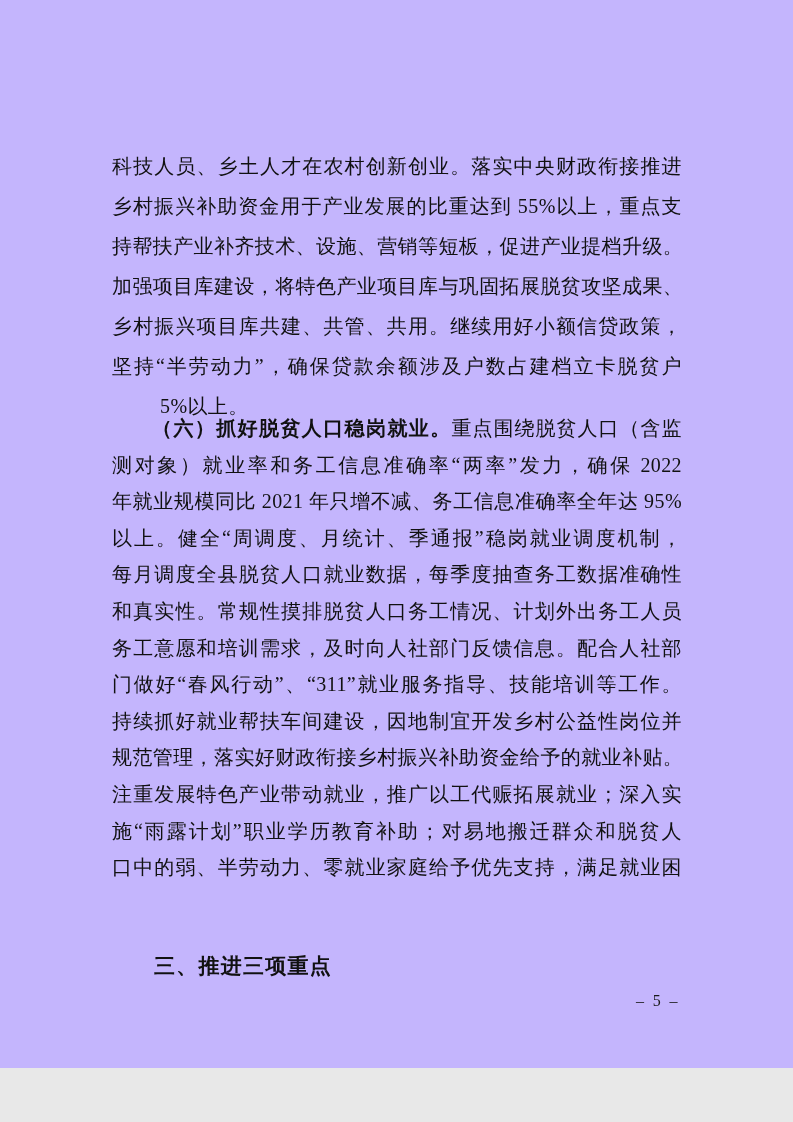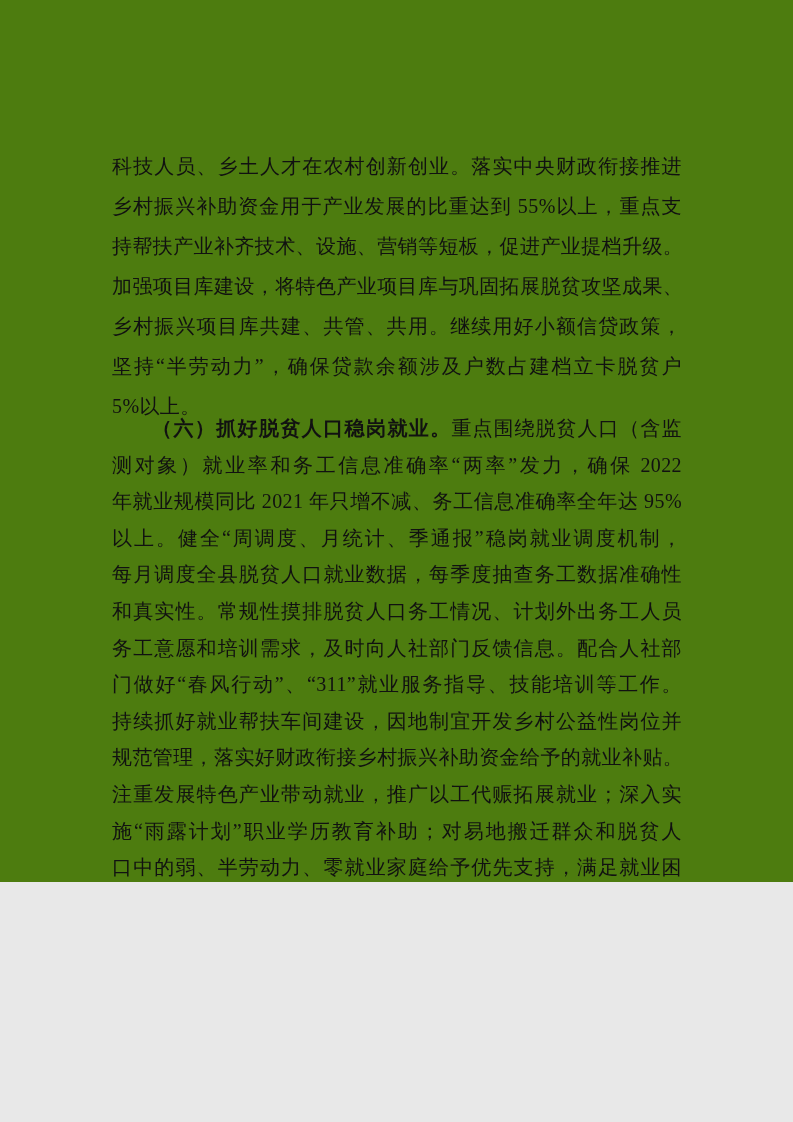--- a/index.html
+++ b/index.html
@@ -1,22 +1,22 @@
 <!DOCTYPE html>
 <html><head>
 <meta charset="utf-8">
 <style>
   * { margin: 0; padding: 0; box-sizing: border-box; }
   html, body { background: #e8e8e8; }
   .page {
     position: relative;
     width: 793px;
-    height: 882px;
+    height: 1068px;
     margin: 0 auto;
-    background: #4d7c0f;
+    background: #c4b5fd;
     color: #111111;
     font-family: "Liberation Serif", "DejaVu Serif", serif;
     overflow: hidden;
   }
   .textcol {
     position: absolute;
     left: 112px;
     width: 570px;
   }
   .line {
@@ -25,20 +25,21 @@
     text-align-last: justify;
     overflow: hidden;
     white-space: nowrap;
     letter-spacing: 0.02em;
   }
   .p1 .line { height: 40px; line-height: 40px; }
   .p2 .line { height: 36.6px; line-height: 36.6px; }
   .line.lastline {
     text-align-last: left;
     text-align: left;
+    margin-left: 48px;
   }
   .line.indent { text-indent: 2em; }
   .lead-bold {
     font-weight: bold;
     letter-spacing: 0.04em;
   }
   .heading {
     font-family: "Liberation Sans", "DejaVu Sans", sans-serif;
     font-weight: bold;
     font-size: 21px;

